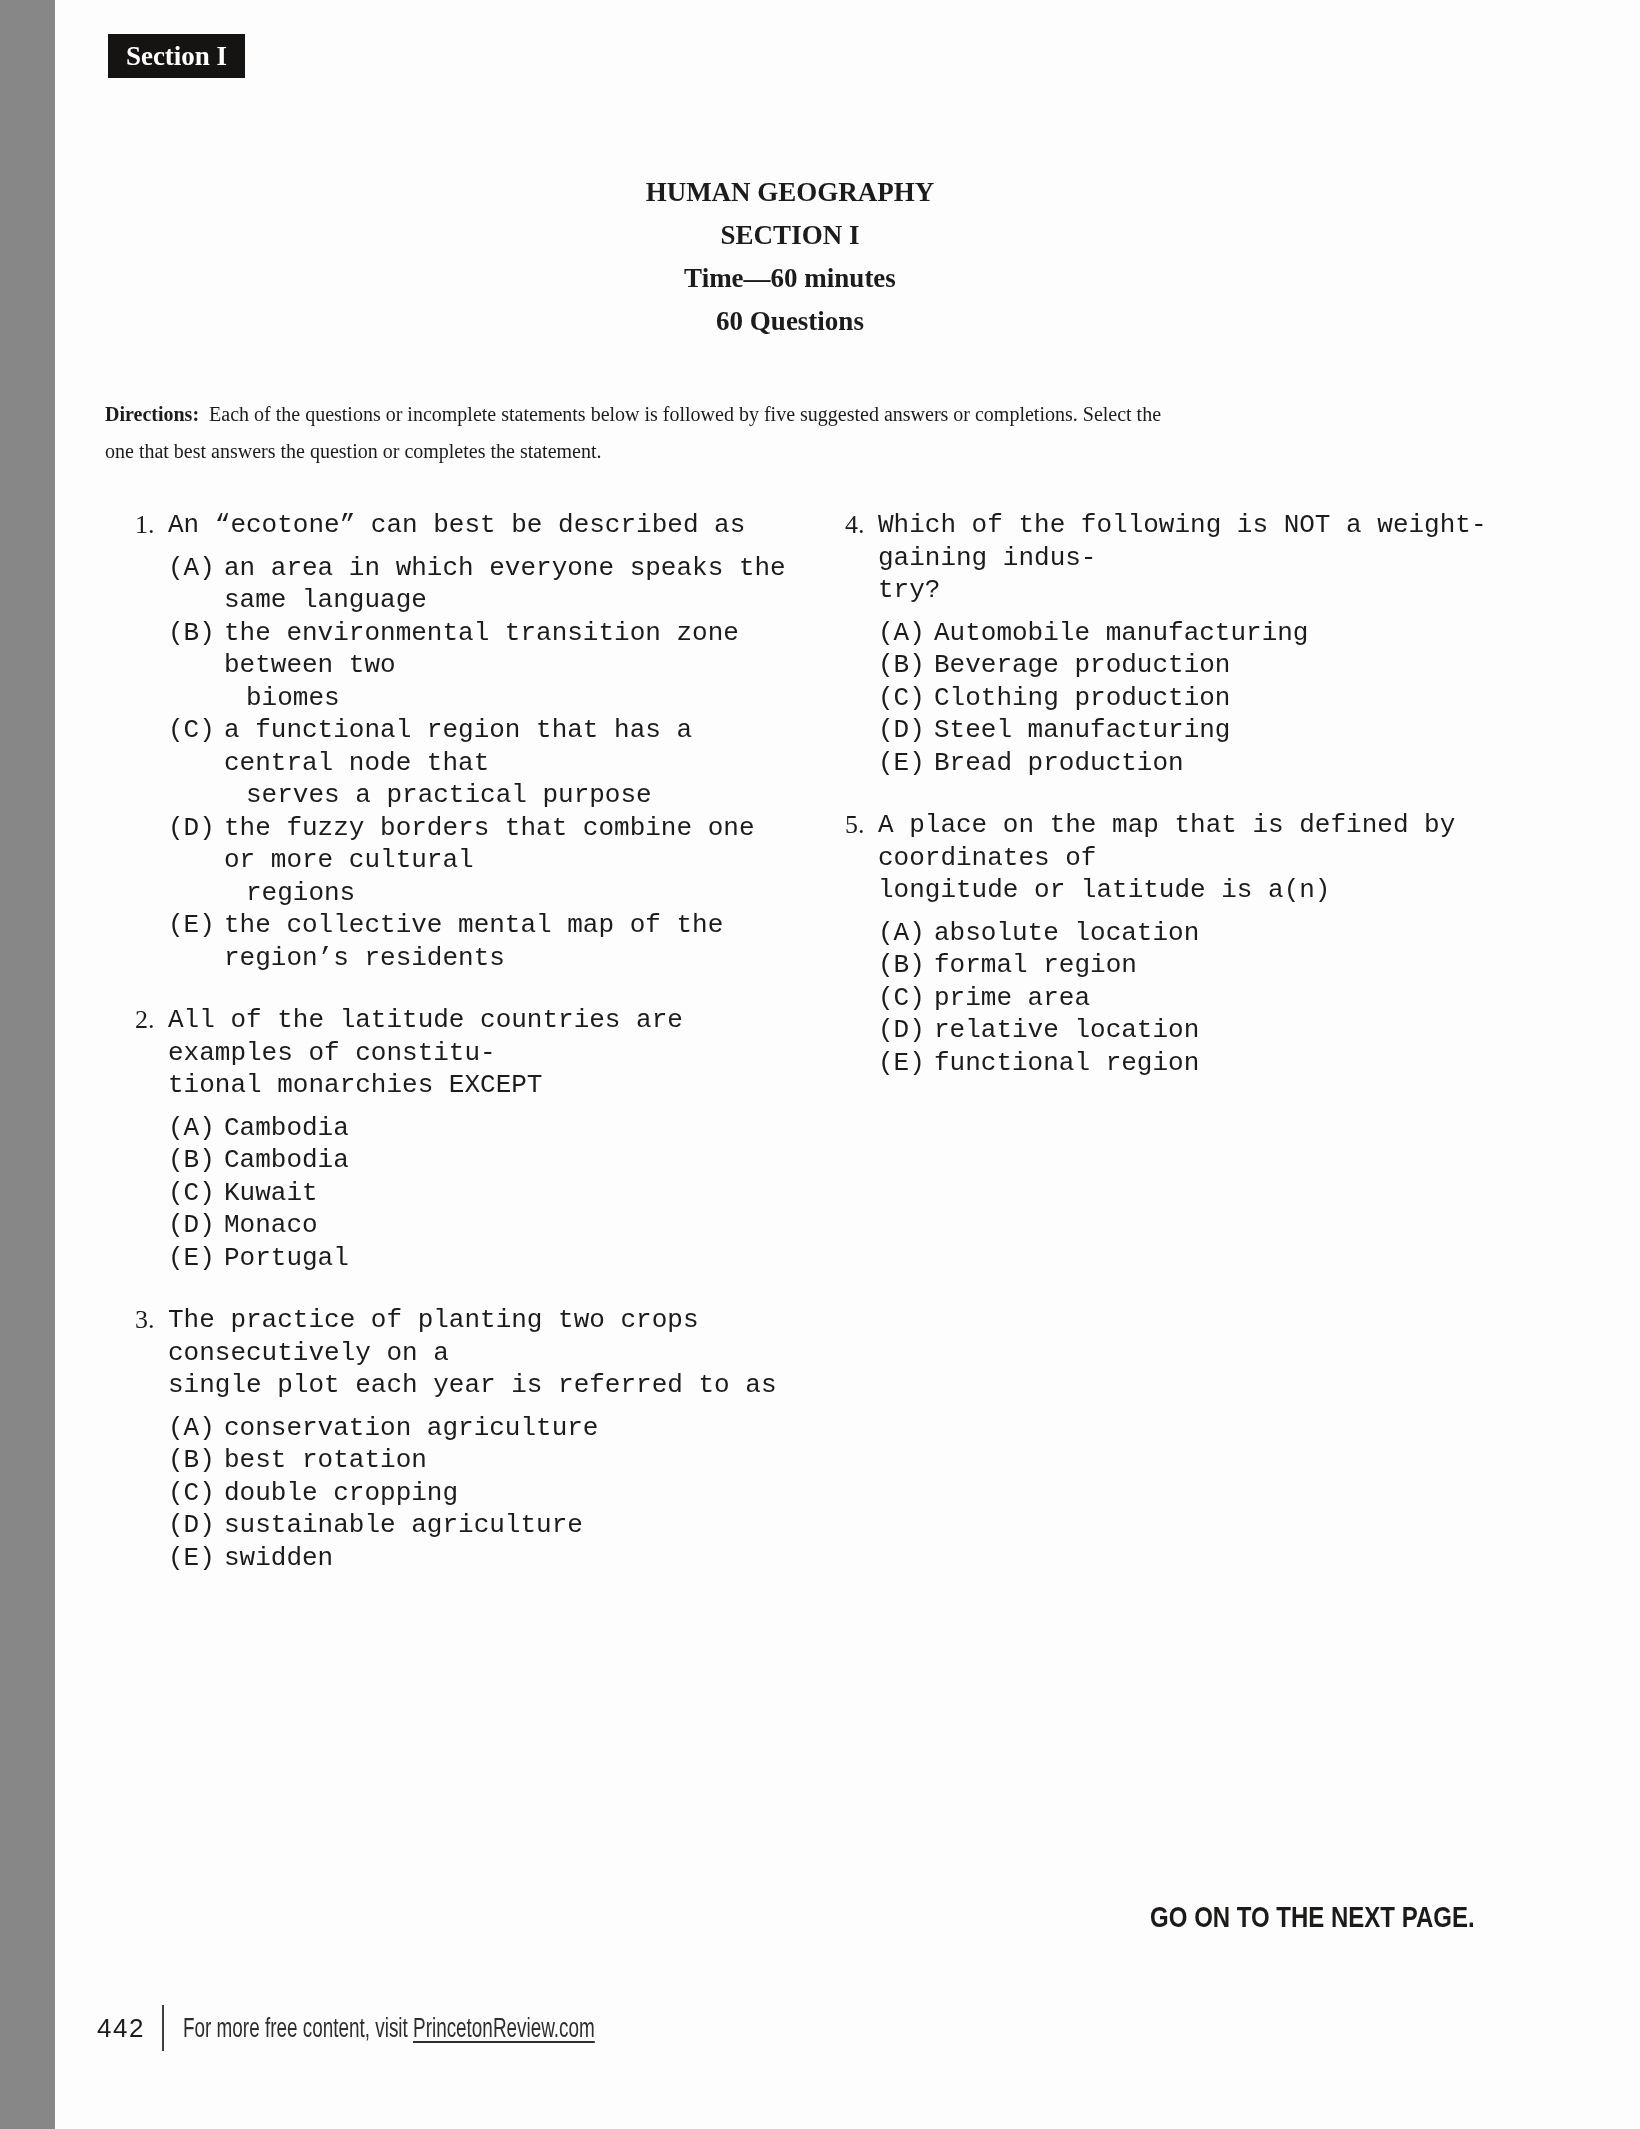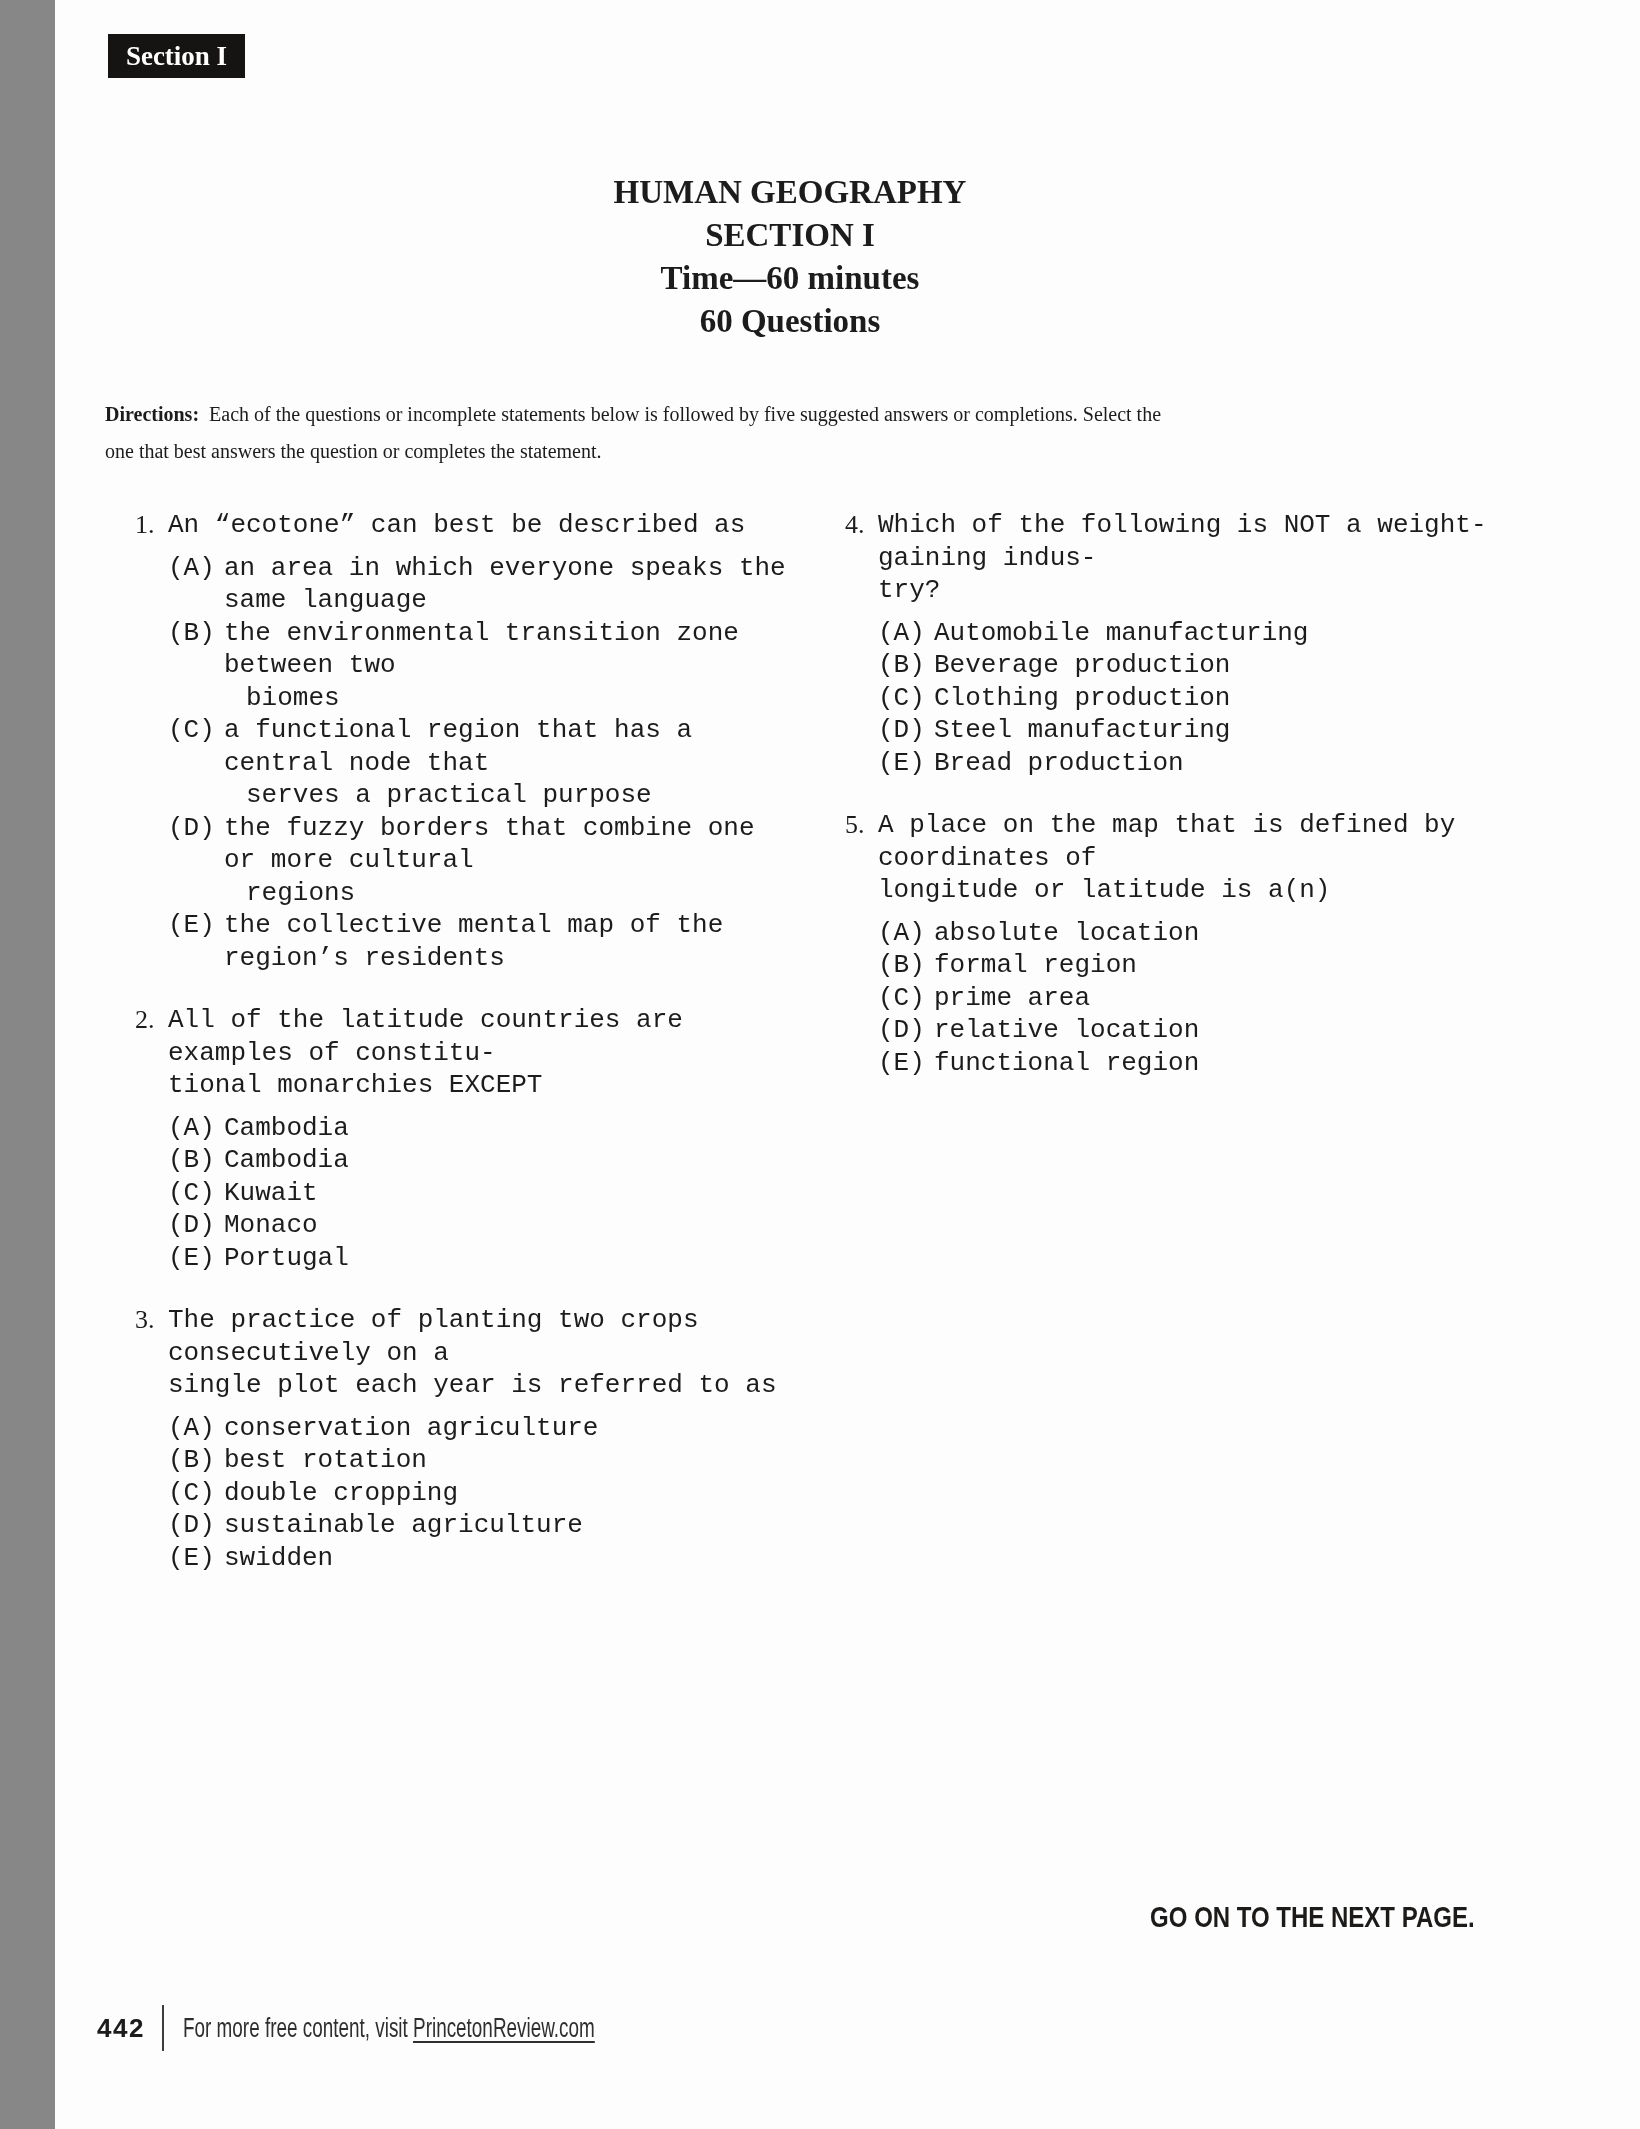--- a/index.html
+++ b/index.html
@@ -25,21 +25,21 @@
     color: #ffffff;
     font-weight: bold; font-size: 27px;
     text-align: center; line-height: 44px;
     font-family: "Liberation Serif", serif;
   }
 
   .header {
     position: absolute; left: 105px; top: 171px;
     width: 1370px;
     text-align: center;
-    font-weight: bold; font-size: 33px;
+    font-weight: bold; font-size: 27px;
   }
   .header-line { line-height: 43px; }
 
   .directions {
     position: absolute; left: 105px; top: 396px;
     width: 1480px;
     font-size: 20px; line-height: 37px;
   }
   .dir-label { font-weight: bold; }
 
@@ -65,21 +65,21 @@
     white-space: nowrap;
   }
 
   .footer {
     position: absolute; left: 97px; top: 2004px;
     height: 48px;
     display: flex; align-items: center;
   }
   .page-num {
     font-family: "Liberation Sans", sans-serif;
-    font-weight: bold; font-size: 26px; letter-spacing: 1.5px;
+    font-weight: normal; font-size: 26px; letter-spacing: 1.5px;
     color: #1c1c1c;
   }
   .fdivider {
     width: 2px; height: 46px; background: #3d3d3d;
     margin: 0 19px 0 17px;
   }
   .fnote {
     font-family: "Liberation Sans", sans-serif;
     font-size: 27px; color: #2e2e2e;
     transform: scaleX(0.70); transform-origin: 0 50%;

